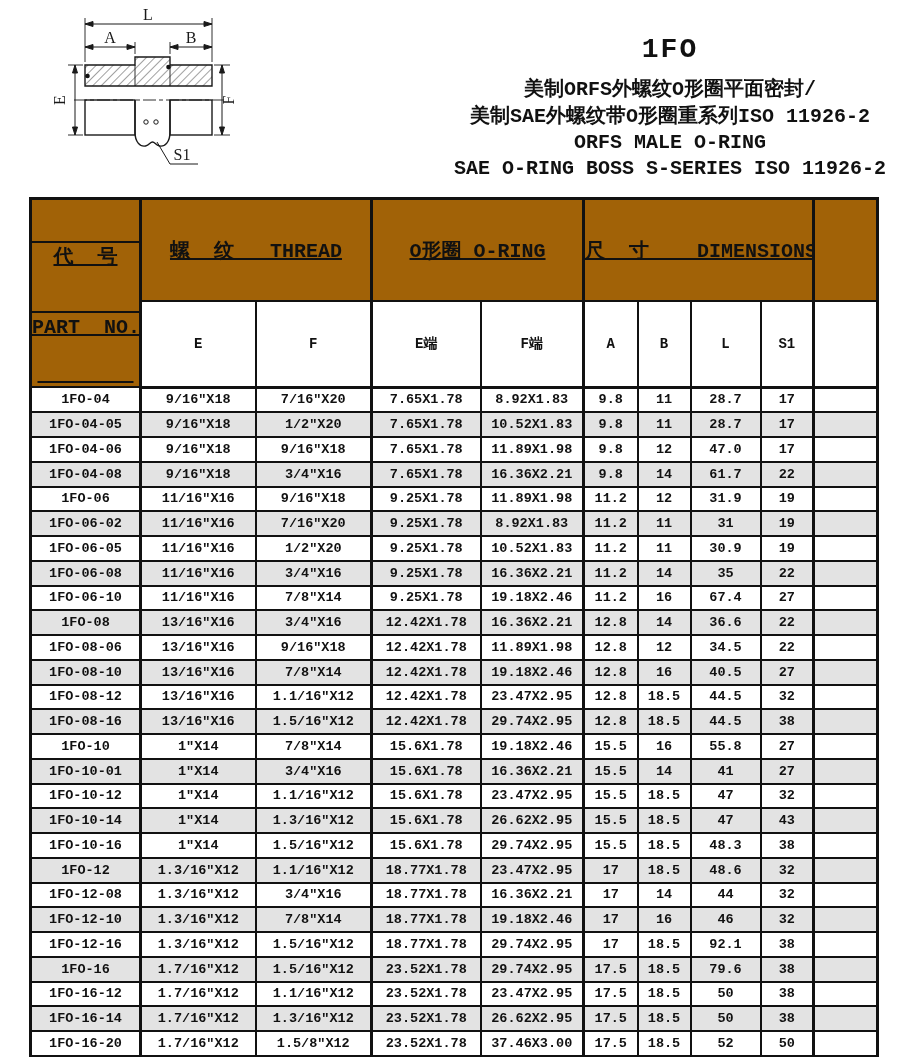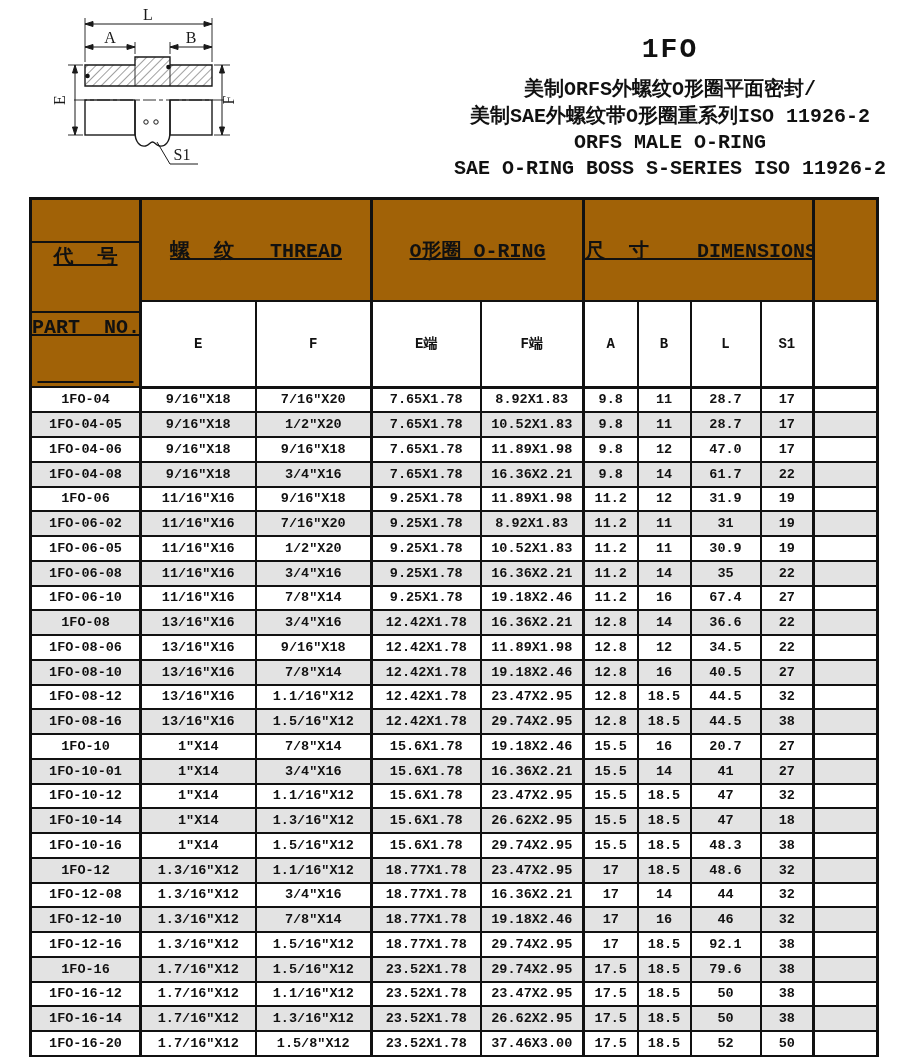--- a/index.html
+++ b/index.html
@@ -316,21 +316,21 @@
           <td class="grp"></td>
         </tr>
         <tr>
           <td>1FO-10</td>
           <td class="grp">1″X14</td>
           <td>7/8″X14</td>
           <td class="grp">15.6X1.78</td>
           <td>19.18X2.46</td>
           <td class="grp">15.5</td>
           <td>16</td>
-          <td>20.7</td>
+          <td>55.8</td>
           <td>27</td>
           <td class="grp"></td>
         </tr>
         <tr>
           <td>1FO-10-01</td>
           <td class="grp">1″X14</td>
           <td>3/4″X16</td>
           <td class="grp">15.6X1.78</td>
           <td>16.36X2.21</td>
           <td class="grp">15.5</td>
@@ -353,21 +353,21 @@
         </tr>
         <tr>
           <td>1FO-10-14</td>
           <td class="grp">1″X14</td>
           <td>1.3/16″X12</td>
           <td class="grp">15.6X1.78</td>
           <td>26.62X2.95</td>
           <td class="grp">15.5</td>
           <td>18.5</td>
           <td>47</td>
-          <td>18</td>
+          <td>43</td>
           <td class="grp"></td>
         </tr>
         <tr>
           <td>1FO-10-16</td>
           <td class="grp">1″X14</td>
           <td>1.5/16″X12</td>
           <td class="grp">15.6X1.78</td>
           <td>29.74X2.95</td>
           <td class="grp">15.5</td>
           <td>18.5</td>

